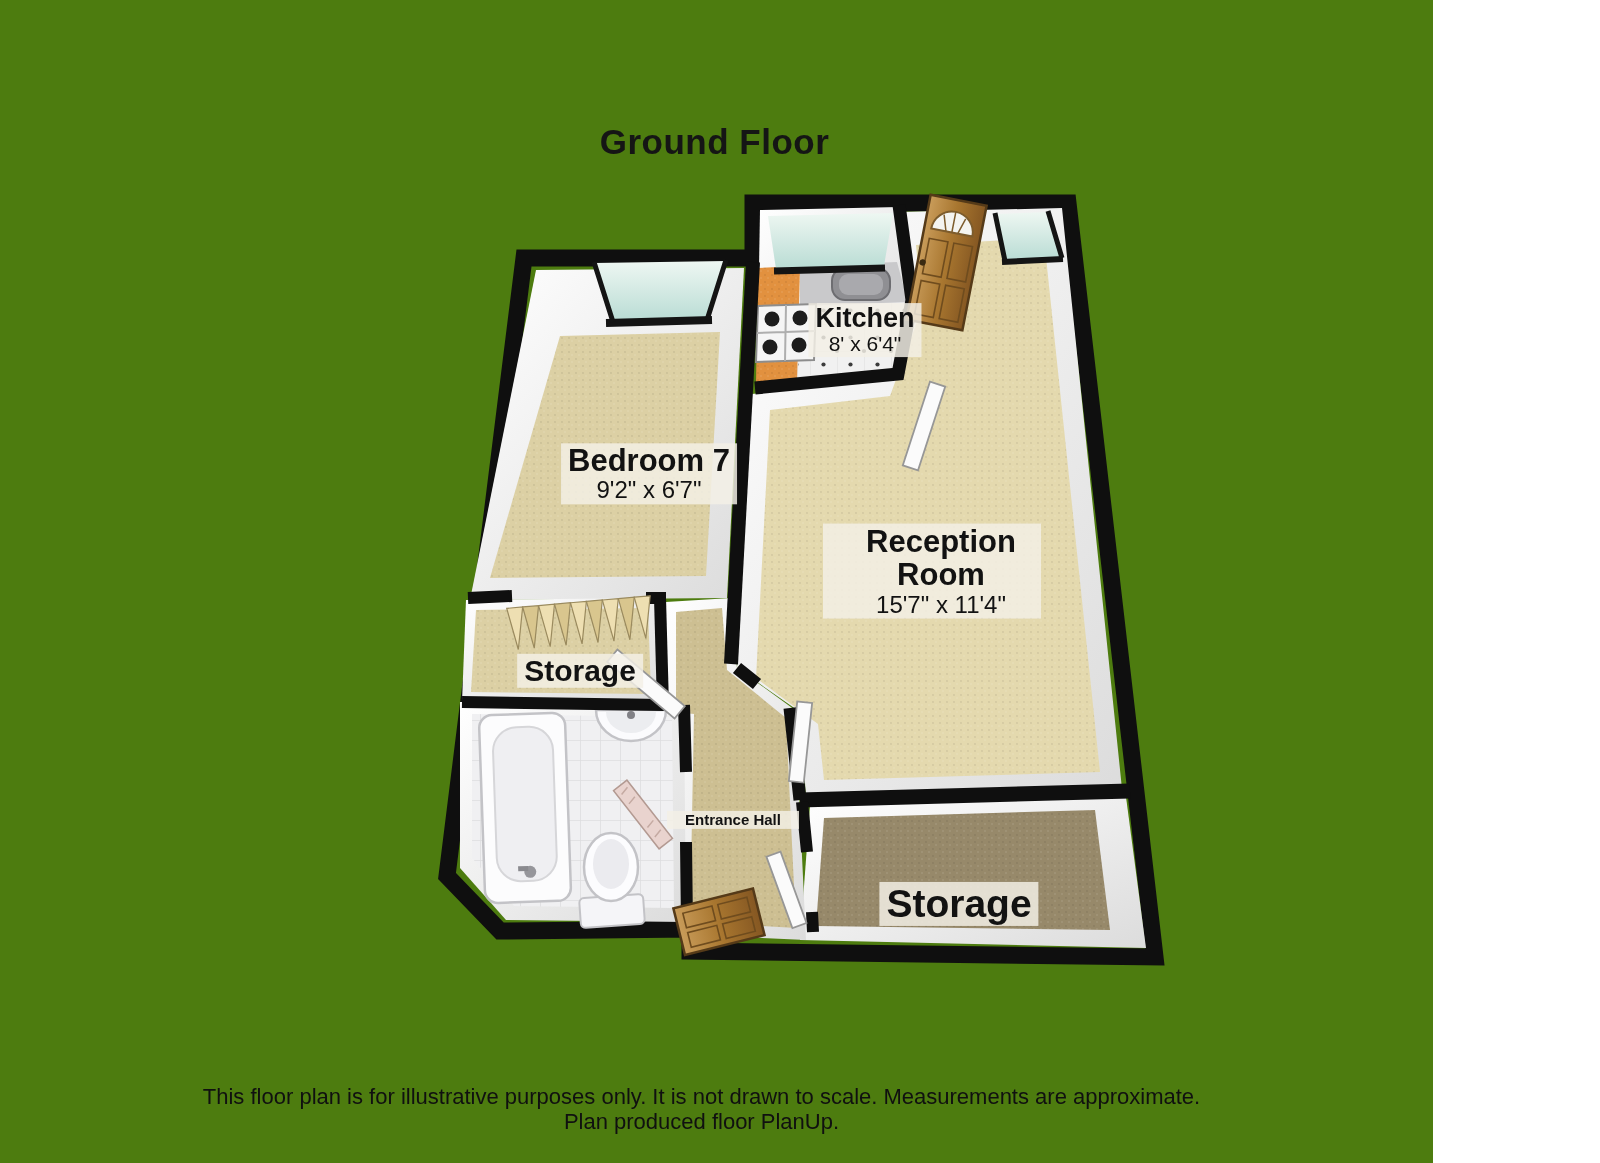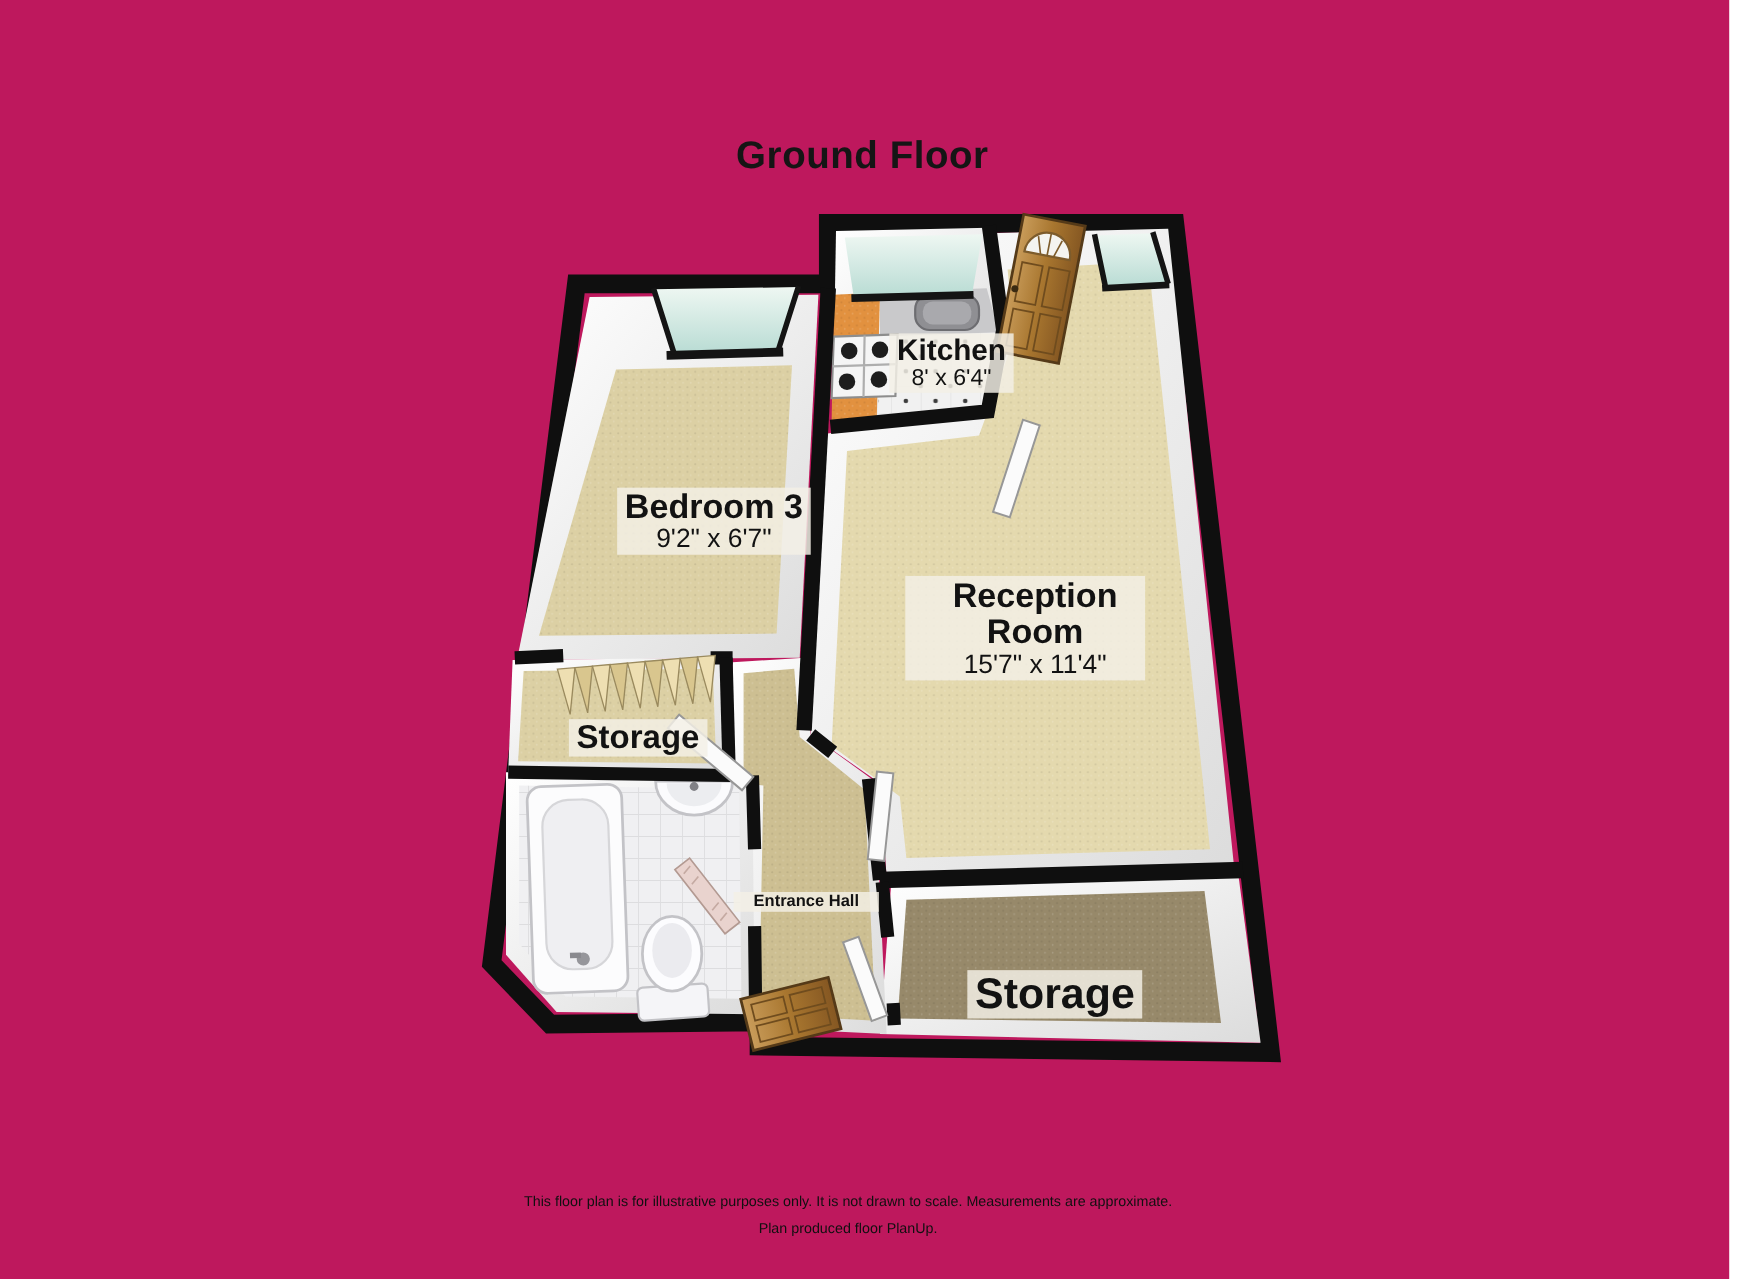--- a/index.html
+++ b/index.html
@@ -1,36 +1,36 @@
 <!DOCTYPE html>
 <html style="--wall: #0f0f0f; --carpet: #dcd0a4; --carpet_light: #e4d9ae; --hall_carpet: #cdbf92; --storage_carpet: #97896a; --counter_orange: #e2913f; --glass: #cde7df; --wood: #b07c3e; --tile_white: #f0f0f2; --label_bg: #f3f0e6; --text: #111111;"><head>
 <meta charset="utf-8">
 <style>
   html,body{margin:0;padding:0;background:#ffffff;}
   body{width:1600px;height:1163px;position:relative;font-family:"Liberation Sans",sans-serif;color:var(--text,#111);}
-  .stage{position:absolute;left:0;top:0;width:1572px;height:1163px;overflow:hidden;background:#be185d;}
+  .stage{position:absolute;left:0;top:0;width:1433px;height:1163px;overflow:hidden;background:#4d7c0f;}
   .plan-svg{position:absolute;left:0;top:0;}
   .page-title{position:absolute;left:0;right:4px;top:122px;text-align:center;
     font-size:35px;font-weight:bold;letter-spacing:.5px;color:#151515;}
   .room-label{position:absolute;transform:translate(-50%,-50%);
     background:rgba(243,240,230,.84);color:#121212;text-align:center;
     padding:1px 7px;line-height:1.08;white-space:nowrap;}
   .room-label .nm{font-weight:bold;}
   .room-label .dm{font-weight:400;}
   .room-label.wrap{white-space:normal;}
   .lbl-kitchen{left:865px;top:330px;font-size:27px;}
   .lbl-kitchen .dm{font-size:21px;}
   .lbl-bedroom{left:649px;top:474px;font-size:31px;}
   .lbl-bedroom .dm{font-size:24px;}
   .lbl-reception{left:932px;top:571px;font-size:31px;width:186px;padding-left:25px;}
   .lbl-reception .dm{font-size:24px;}
   .lbl-wardrobe{left:580px;top:671px;font-size:30px;}
   .lbl-hall{left:733px;top:820px;font-size:15px;width:118px;}
   .lbl-storage{left:959px;top:904px;font-size:39px;}
-  .footer{position:absolute;left:0;right:30px;text-align:center;font-size:13px;color:#101010;}
+  .footer{position:absolute;left:0;right:30px;text-align:center;font-size:22px;color:#101010;}
   .footer-1{top:1084px;}
   .footer-2{top:1109px;}
 </style>
 </head>
 <body>
 
 <div class="stage">
 
   <div class="page-title">Ground Floor</div>
 
@@ -203,21 +203,21 @@
           <rect x="722" y="925" width="30" height="15"></rect>
       </g>
     </g>
   </svg>
 
   <div class="room-label lbl-kitchen">
     <div class="nm">Kitchen</div>
     <div class="dm">8' x 6'4"</div>
   </div>
   <div class="room-label lbl-bedroom">
-    <div class="nm">Bedroom 3</div>
+    <div class="nm">Bedroom 7</div>
     <div class="dm">9'2" x 6'7"</div>
   </div>
   <div class="room-label lbl-reception wrap">
     <div class="nm">Reception Room</div>
     <div class="dm">15'7" x 11'4"</div>
   </div>
   <div class="room-label lbl-wardrobe">
     <div class="nm">Storage</div>
   </div>
   <div class="room-label lbl-hall wrap">

